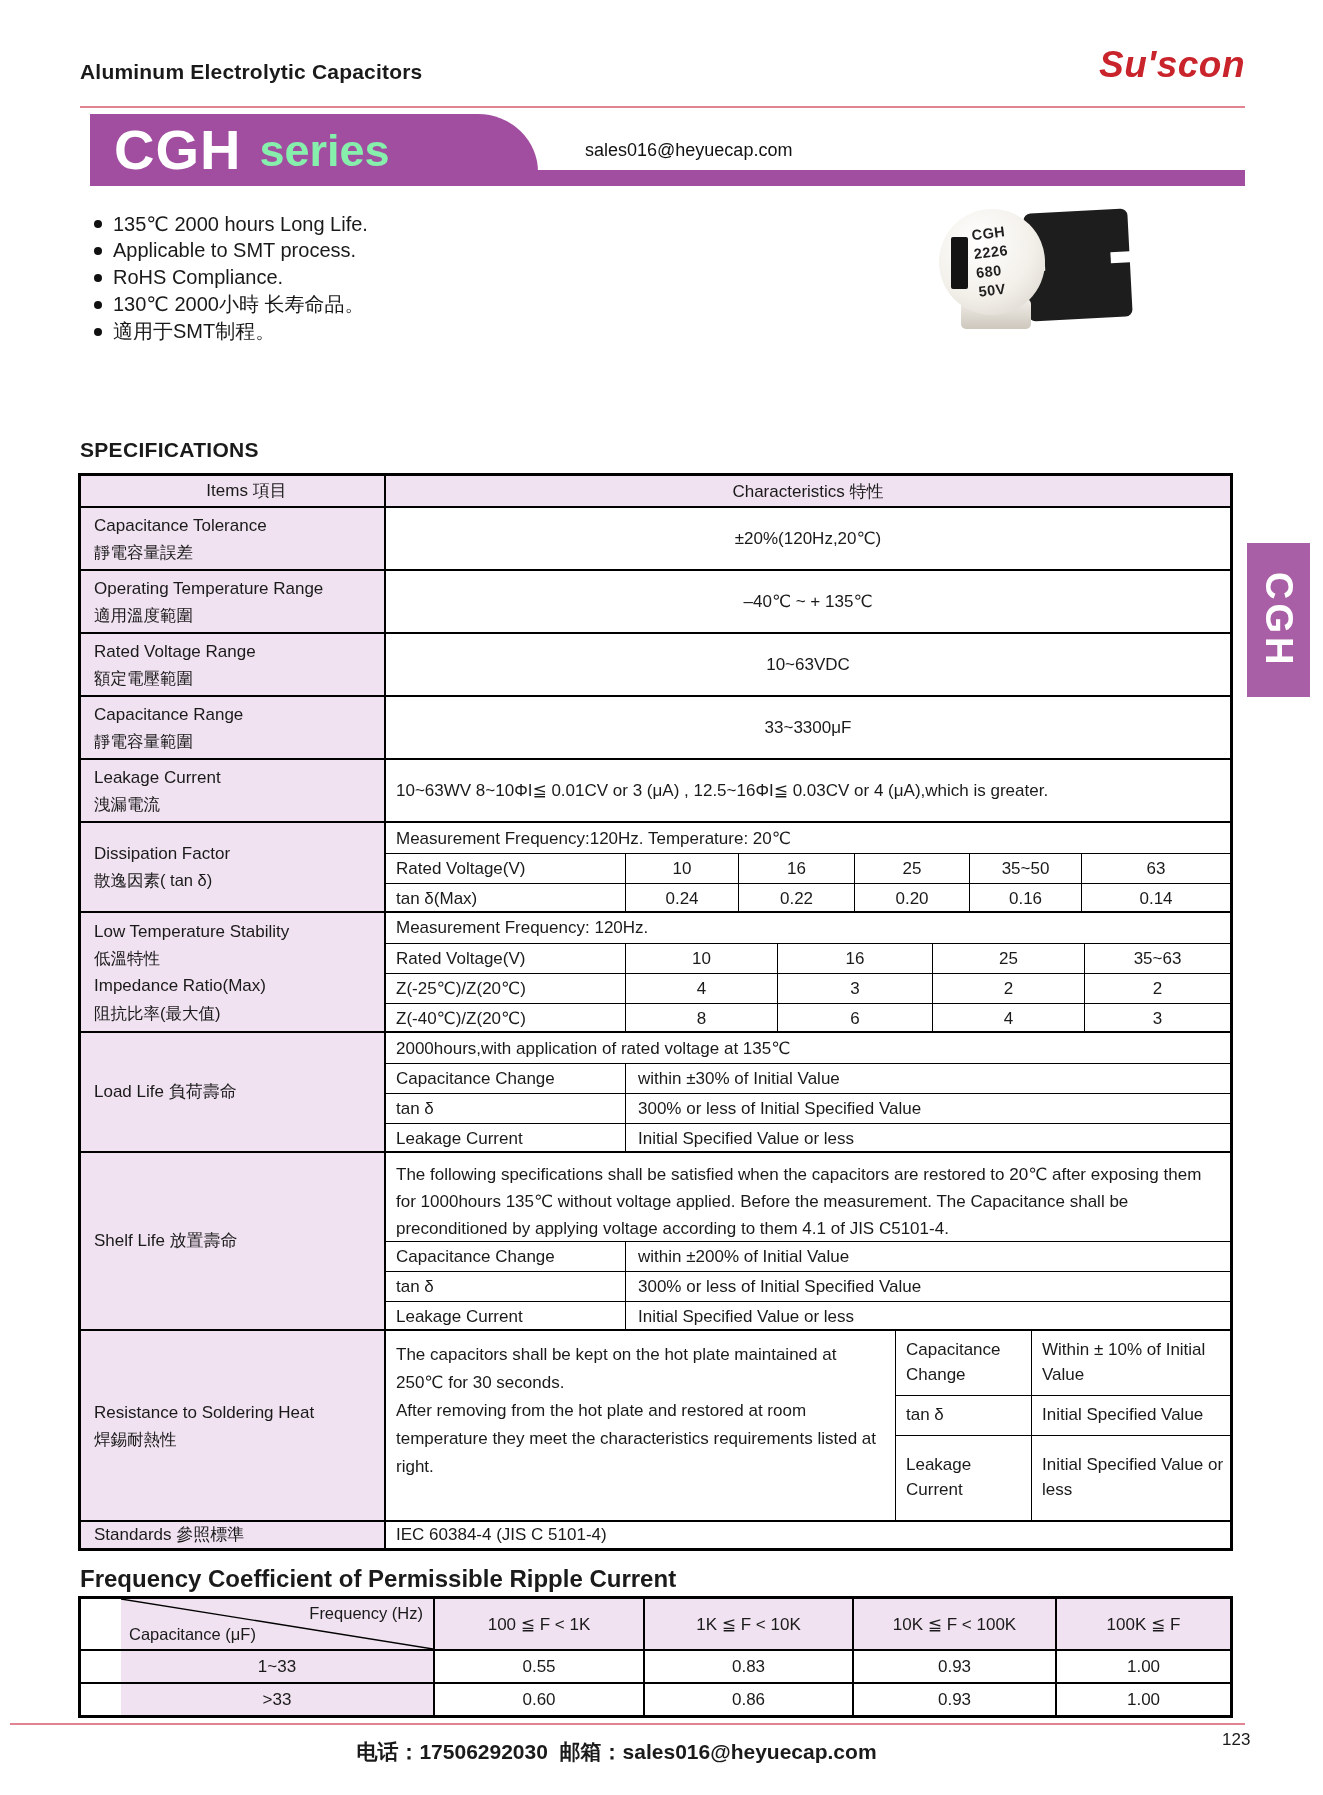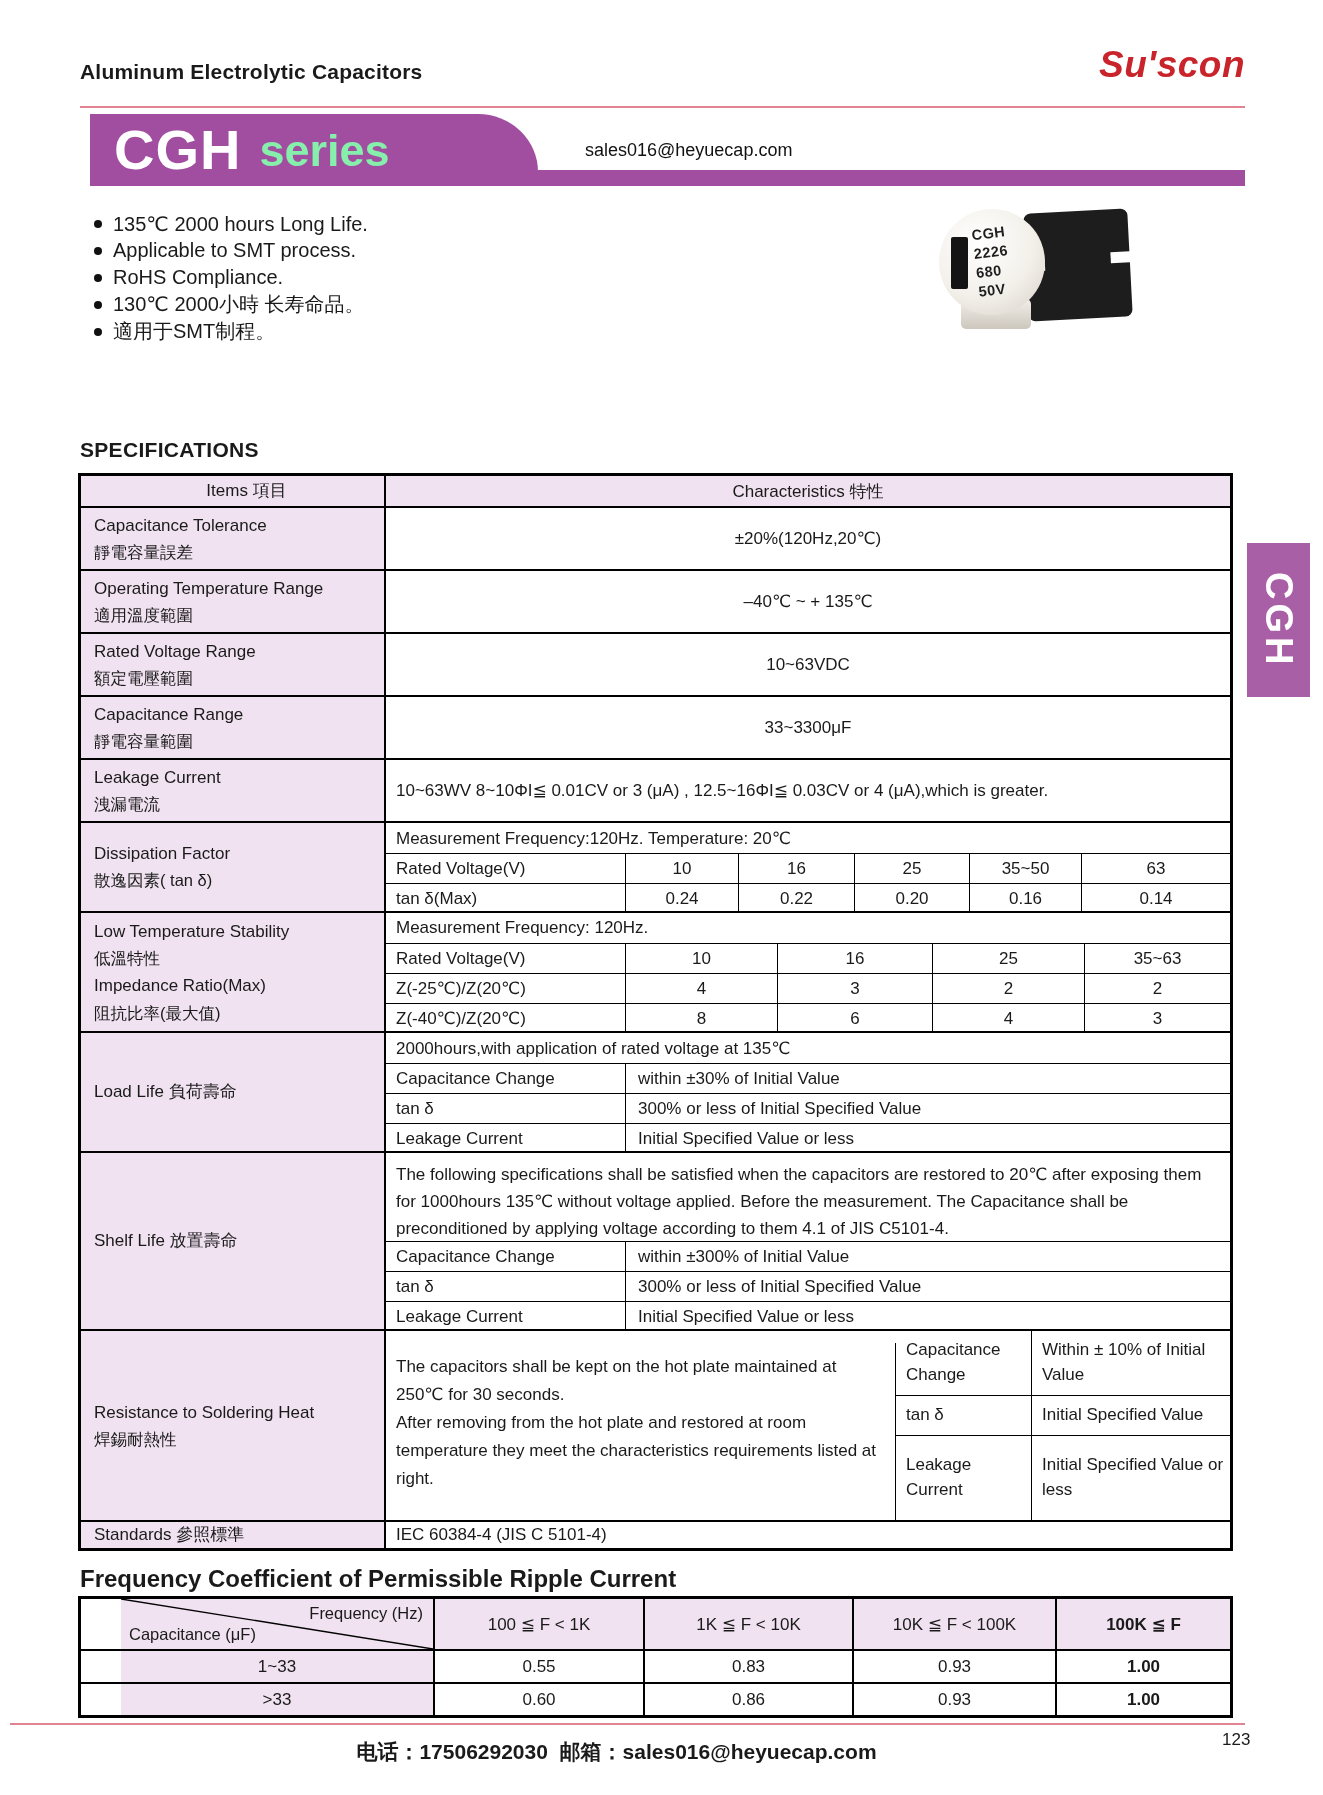--- a/index.html
+++ b/index.html
@@ -58,21 +58,21 @@
   .scell{display:flex;align-items:center;justify-content:center;box-sizing:border-box;height:100%;}
   .scell + .scell{border-left:1.5px solid #000;}
   .scell.sl{width:239px;flex:0 0 239px;justify-content:flex-start;padding-left:10px;}
   .w113{width:113px;flex:0 0 113px}.w116{width:116px;flex:0 0 116px}.w115{width:115px;flex:0 0 115px}.w112{width:112px;flex:0 0 112px}
   .w152{width:152px;flex:0 0 152px}.w155{width:155px;flex:0 0 155px}
   .grow{flex:1;}
   .valcell{flex:1;display:flex;align-items:center;justify-content:flex-start;padding-left:12px;border-left:1.5px solid #000;box-sizing:border-box;height:100%;}
   .para{padding:8px 14px 4px 10px;line-height:1.6;box-sizing:border-box;align-items:flex-start;}
   .shelf-note{height:88px;}
   .lt-lines{line-height:1.62;font-size:17px;}
-  .sold-text{width:510px;flex:0 0 510px;box-sizing:border-box;padding:10px 14px 6px 10px;line-height:1.65;border-right:1.5px solid #000;margin-top:12px;}
+  .sold-text{width:510px;flex:0 0 510px;box-sizing:border-box;padding:10px 14px 6px 10px;line-height:1.65;border-right:1.5px solid #000;}
   .sold-text p{margin:0;}
   .sold-table{flex:1;display:flex;flex-direction:column;}
   .sold-row{display:flex;flex:0 0 auto;box-sizing:border-box;}
   .sold-row + .sold-row{border-top:1.5px solid #000;}
   .sh65{height:64px}.sh40{height:40px}.shgrow{flex:1;}
   .sold-item{width:135px;flex:0 0 135px;display:flex;align-items:center;padding-left:10px;box-sizing:border-box;line-height:1.45;}
   .sold-val{flex:1;display:flex;align-items:center;padding-left:10px;border-left:1.5px solid #000;box-sizing:border-box;line-height:1.45;}
 
   
   .side-tab{position:absolute;left:1247px;top:543px;width:63px;height:154px;background:#a85fa5;
@@ -82,21 +82,21 @@
   
   .fq-table{position:absolute;left:78px;top:1596px;width:1155px;border:3px solid #000;box-sizing:border-box;font-size:17px;background:#fff;}
   .fq-row{display:flex;box-sizing:border-box;padding-left:40px;}
   .fq-row + .fq-row{border-top:2px solid #000;}
   .fh50{height:50px}.fh33{height:33px}
   .fq-corner{width:312px;flex:0 0 312px;position:relative;background:#f0e2f1;box-sizing:border-box;}
   .fq-ct{position:absolute;right:10px;top:5px;font-size:16.5px;}
   .fq-cb{position:absolute;left:8px;bottom:5px;font-size:16.5px;}
   .fq-label{width:312px;flex:0 0 312px;background:#f0e2f1;display:flex;align-items:center;justify-content:center;box-sizing:border-box;}
   .fq-cell{display:flex;align-items:center;justify-content:center;box-sizing:border-box;border-left:2px solid #000;}
-  .fc1{width:210px;flex:0 0 210px}.fc2{width:209px;flex:0 0 209px}.fc3{width:203px;flex:0 0 203px}.fc4{flex:1;font-weight:bold;}
+  .fc1{width:210px;flex:0 0 210px}.fc2{width:209px;flex:0 0 209px}.fc3{width:203px;flex:0 0 203px}.fc4{flex:1;}
   .fq-head .fq-cell{background:#f0e2f1;}
 
   
   .footer-rule{position:absolute;left:10px;top:1723px;width:1235px;height:2px;background:#e28391;}
   .footer-text{position:absolute;left:0;top:1738px;width:1233px;text-align:center;font-size:21px;font-weight:bold;}
   .page-number{position:absolute;left:1222px;top:1730px;font-size:17px;}
 </style>
 </head>
 <body>
 
@@ -279,21 +279,21 @@
     </div>
 
     <div class="srow h178">
       <div class="lcell">
         <div>Shelf Life 放置壽命</div>
       </div>
       <div class="ccell col">
         <div class="crow shelf-note para">The following specifications shall be satisfied when the capacitors are restored to 20℃ after exposing them for 1000hours  135℃ without voltage applied. Before the measurement. The Capacitance shall be preconditioned by applying voltage according to them 4.1 of JIS C5101-4.</div>
         <div class="crow h30r">
           <div class="scell sl">Capacitance Change</div>
-          <div class="valcell">within ±300% of Initial Value</div>
+          <div class="valcell">within ±200% of Initial Value</div>
         </div>
         <div class="crow h30r">
           <div class="scell sl">tan δ</div>
           <div class="valcell">300% or less of Initial Specified Value</div>
         </div>
         <div class="crow h30r">
           <div class="scell sl">Leakage Current</div>
           <div class="valcell">Initial Specified Value or less</div>
         </div>
       </div>

